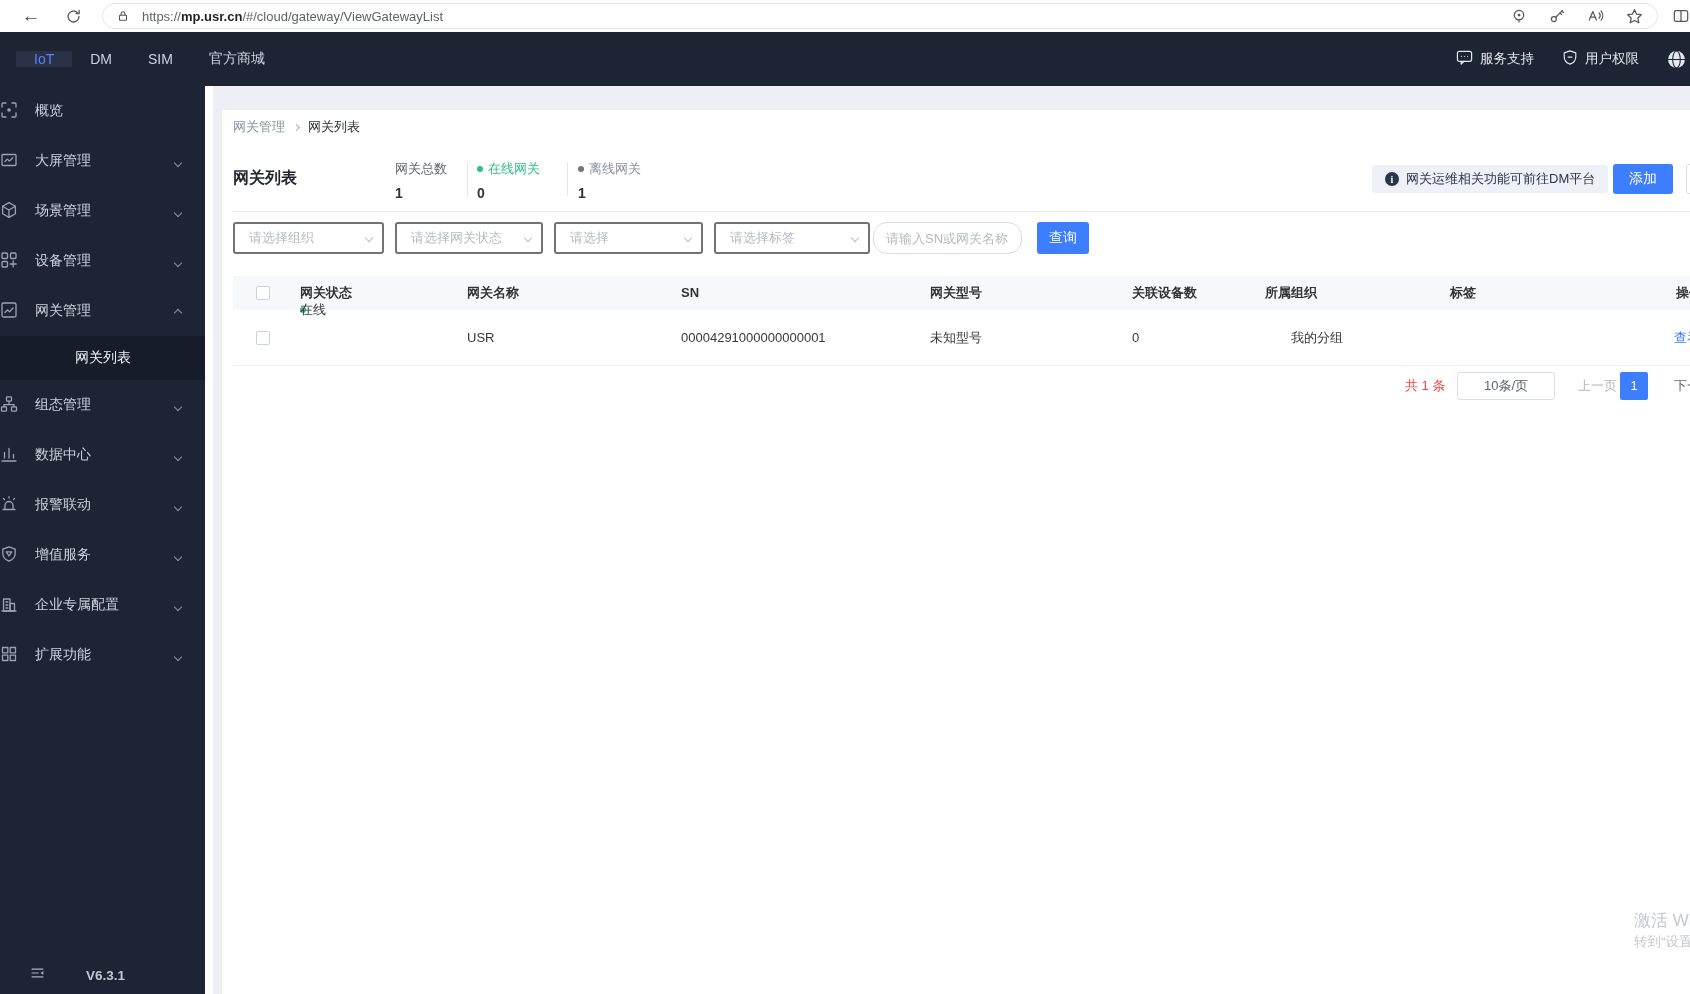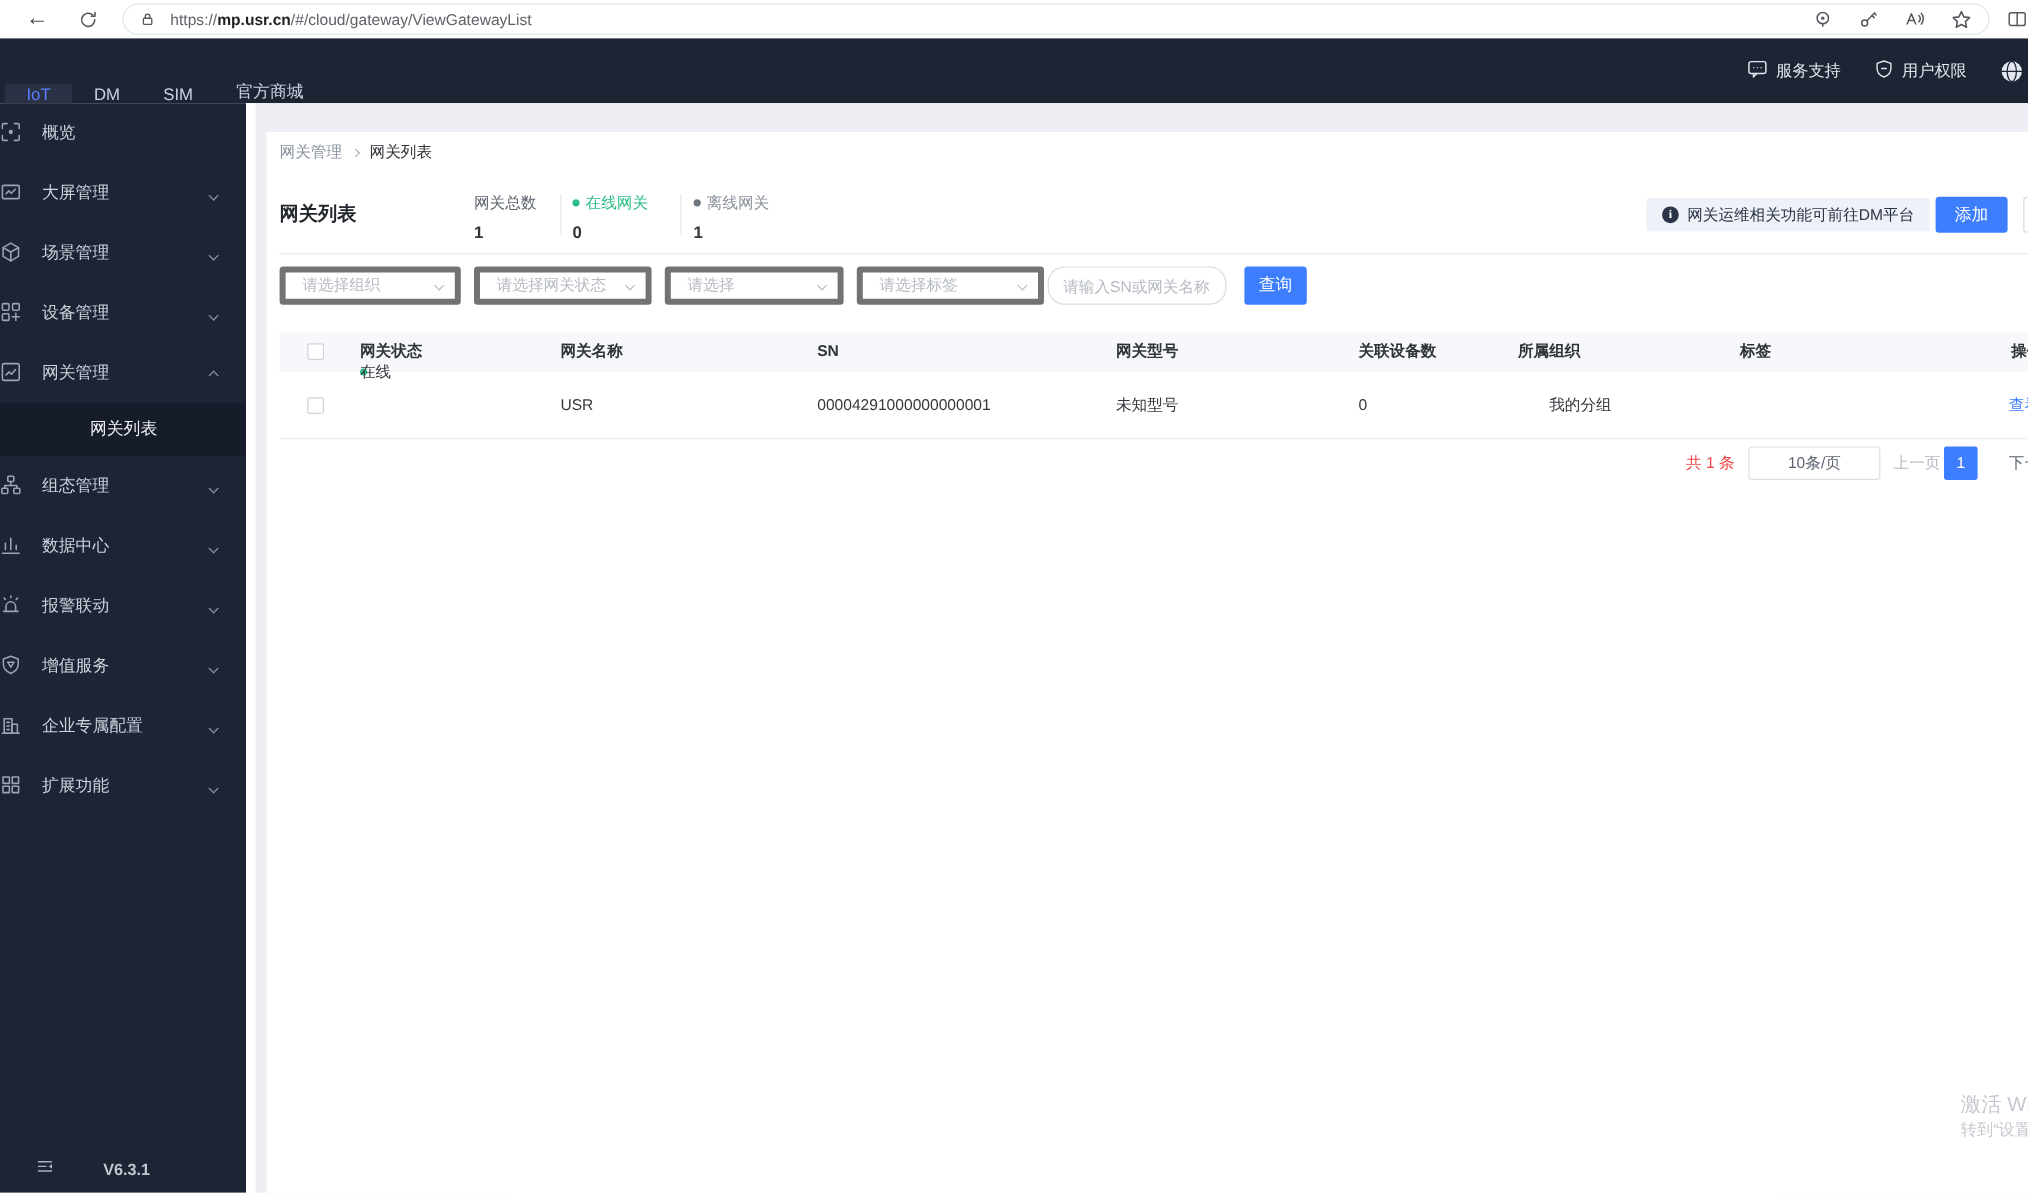--- a/index.html
+++ b/index.html
@@ -21,21 +21,21 @@
   .pill-icons { margin-left:auto; margin-right:14px; display:flex; gap:22px; align-items:center; }
   .split-btn { margin-left:14px; }
 
   
   .navbar { position:absolute; top:32px; left:0; width:1690px; height:54px;
     background:#1d2433; display:flex; align-items:stretch; color:#dde1ea; }
   .logo-block { width:205px; display:flex; align-items:center; padding-left:22px; }
   .logo-text { margin-left:9px; text-align:center; }
   .logo-title { font-size:17px; font-weight:bold; color:#fff; letter-spacing:1px; }
   .logo-sub { font-size:10.5px; color:#cfd4df; margin-top:1px; }
-  .nav-tabs { display:flex; align-items:flex-end; margin-left:4px; }
+  .nav-tabs { display:flex; align-items:center; margin-left:16px; }
   .nav-tab { padding:0 18px; display:flex; align-items:center; font-size:14px; color:#ccd2df; cursor:pointer; }
   .nav-tab.active { background:#2a3145; color:#5b7fff; }
   .nav-right { margin-left:auto; display:flex; align-items:center; gap:28px; padding-right:4px; font-size:13.5px; color:#e2e6ee; }
   .nav-right-item { display:flex; align-items:center; gap:7px; }
   .nav-right svg { stroke:#e2e6ee; fill:none; stroke-width:1.3; stroke-linecap:round; stroke-linejoin:round; }
 
   
   .sidebar { position:absolute; top:86px; left:0; width:205px; height:908px; background:#1d2433; }
   .side-item { height:50px; display:flex; align-items:center; color:#ccd2de;
     font-size:14px; cursor:pointer; }
@@ -76,40 +76,40 @@
     display:flex; align-items:center; gap:7px; padding:0 13px; font-size:13px; color:#2b3346; }
   .info-i { width:14px; height:14px; border-radius:50%; background:#2b3449; color:#fff; font-size:10px;
     display:flex; align-items:center; justify-content:center; font-weight:bold; font-family:"Liberation Serif",serif; }
   .add-btn { position:absolute; top:54px; left:1391px; width:60px; height:30px; background:#3d7eff; color:#fff;
     font-size:14px; border:none; border-radius:3px; cursor:pointer; }
   .cut-btn { position:absolute; top:54px; left:1464px; width:40px; height:30px; background:#fff;
     border:1px solid #d8dce4; border-radius:3px; }
 
   .card-divider { position:absolute; top:101px; left:11px; width:1457px; border-top:1px solid #e8ebf1; }
 
-  .filter-row .select { position:absolute; top:112px; height:32px; border:5px solid #737373; border-radius:3px;
+  .filter-row .select { position:absolute; top:112px; height:32px; border:2px solid #737373; border-radius:3px;
     background:#fff; display:flex; align-items:center; font-size:13px; color:#b6bac3; padding:0 10px 0 14px; cursor:pointer; }
   .select .chev { margin-left:auto; border-color:#b9bec8; }
   .filter-input { position:absolute; top:112px; left:651px; width:149px; height:32px; border:1px solid #d9dce3;
     border-radius:14px; font-size:13px; color:#333; padding:0 12px; outline:none; }
   .filter-input::placeholder { color:#b6bac3; }
   .search-btn { position:absolute; top:112px; left:815px; width:52px; height:32px; background:#3d7eff; color:#fff;
     font-size:14px; border:none; border-radius:3px; cursor:pointer; }
 
   .thead { position:absolute; top:166px; left:11px; width:1457px; height:34px; background:#f7f8fb; }
   .thead span { position:absolute; line-height:34px; font-size:13px; font-weight:bold; color:#303338; white-space:nowrap; }
   .trow { position:absolute; top:200px; left:11px; width:1457px; height:56px; border-bottom:1px solid #ebeef5; }
   .trow span { position:absolute; line-height:56px; font-size:13px; color:#35383d; white-space:nowrap; }
   .checkbox { position:absolute; width:14px; height:14px; border:1px solid #ced2da; border-radius:2px; background:#fff; cursor:pointer; }
   .status-cell { display:flex; align-items:center; gap:6px; color:#2fbe87 !important; }
   .link { color:#3d7eff !important; cursor:pointer; }
 
   .pagination span { position:absolute; line-height:28px; font-size:13px; white-space:nowrap; }
   .pg-total { left:1183px; top:262px; color:#ef4444; }
-  .pg-size { position:absolute; left:1235px; top:262px; width:110px; height:28px; border:1px solid #dcdfe6; border-radius:3px;
+  .pg-size { position:absolute; left:1235px; top:262px; width:98px; height:28px; border:1px solid #dcdfe6; border-radius:3px;
     display:flex; align-items:center; justify-content:center; gap:14px; font-size:13px; color:#5e6470; cursor:pointer; }
   .pg-prev { left:1356px; top:262px; color:#b4b8c2; cursor:default; }
   .pg-page { left:1398px; top:262px; width:28px; height:28px; background:#3d7eff; color:#fff; border-radius:2px; text-align:center; cursor:pointer; }
   .pg-next { left:1452px; top:262px; color:#5e6470; cursor:pointer; }
 
   .watermark { position:absolute; left:1412px; color:#c5c8ce; white-space:nowrap; }
   .wm1 { top:799px; font-size:17px; }
   .wm2 { top:823px; font-size:13.5px; }
 </style>
 </head>

